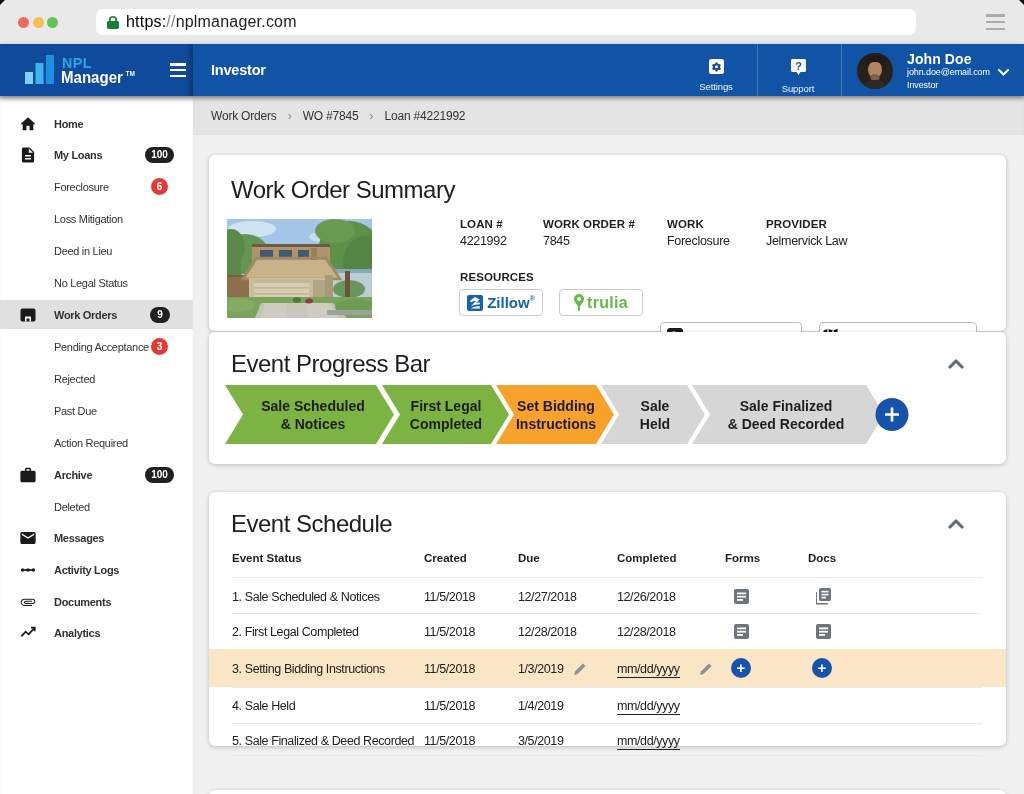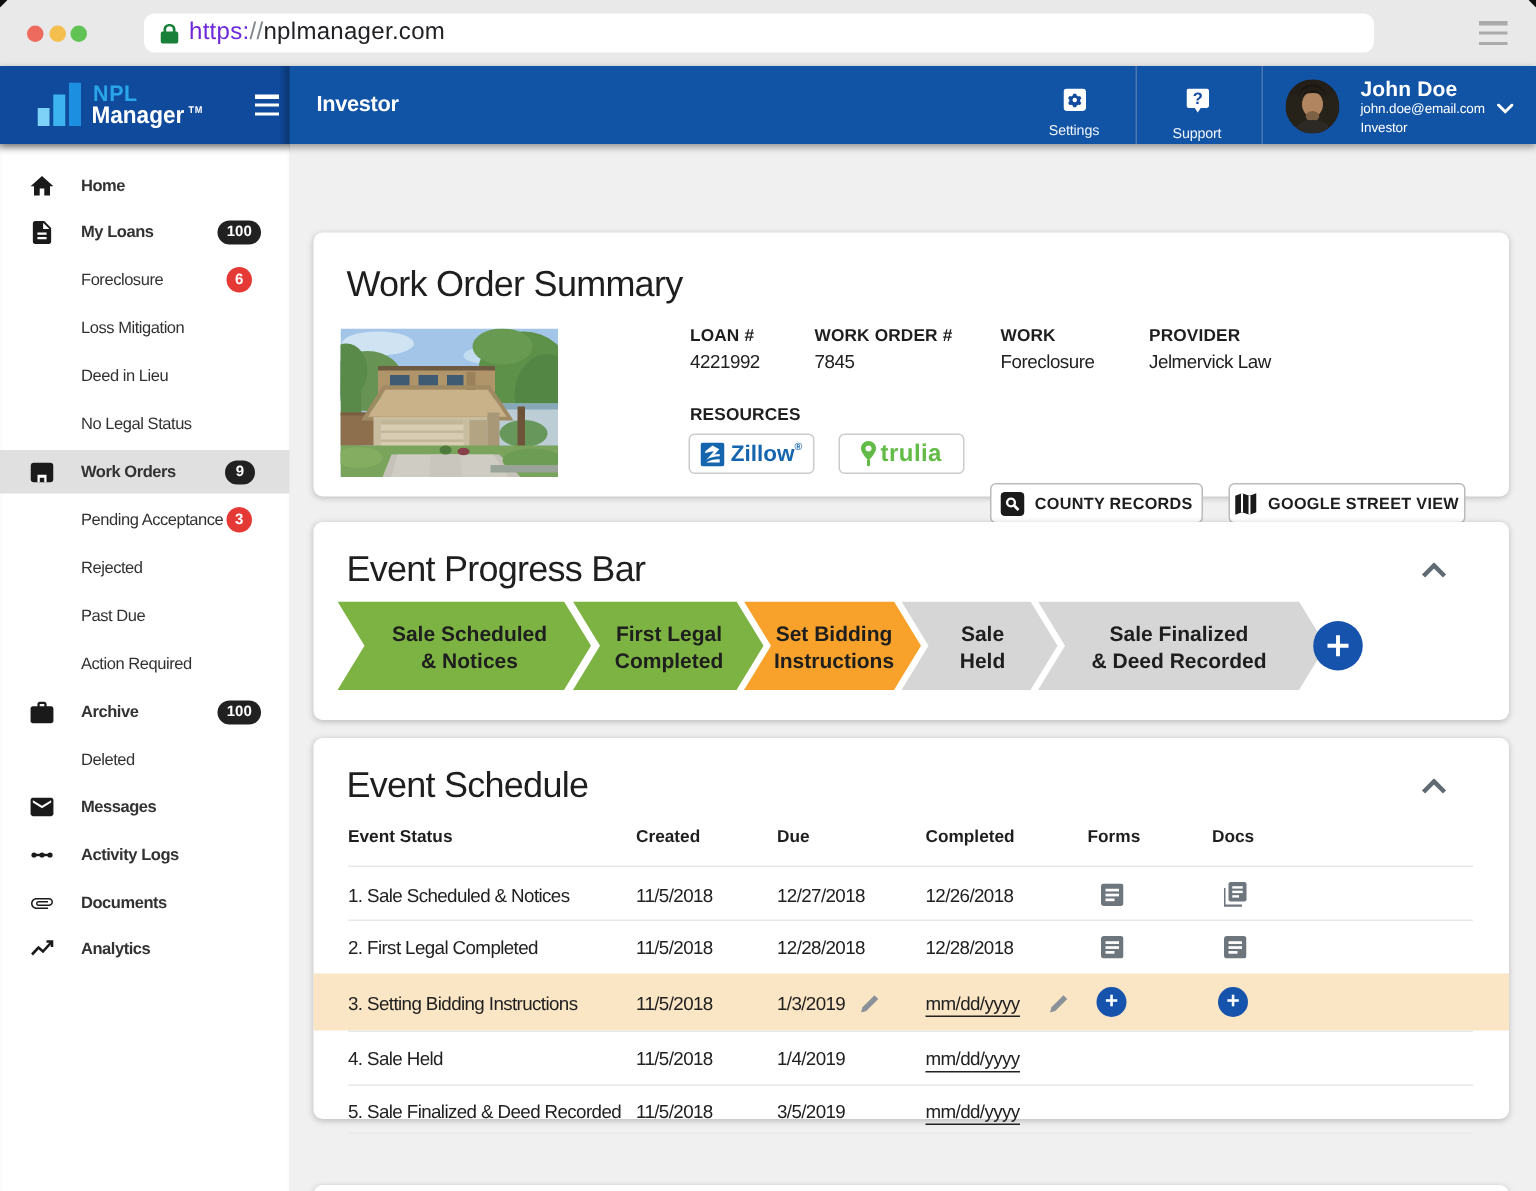--- a/index.html
+++ b/index.html
@@ -54,21 +54,21 @@
 
 #card1 { top:59px; height:176px; }
 #photo { position:absolute; left:18px; top:64px; width:145px; height:99px; }
 .flabel { position:absolute; font-size:11.5px; font-weight:bold; color:#1e1e1e; letter-spacing:0.1px;}
 .fvalue { position:absolute; font-size:12.5px; letter-spacing:-0.3px; color:#212121; }
 .resbtn { position:absolute; background:#fff; border:1px solid #ccc; border-radius:4px; display:flex; align-items:center; justify-content:center; }
 .resbtn.dark { border-color:#bbb;margin-top:33px; }
 .resbtn .bt { font-size:10.8px; font-weight:bold; color:#1e1e1e; letter-spacing:0.2px; margin-left:7px; white-space:nowrap;}
 
 
-#card2 { top:252px; height:132px; }
+#card2 { top:236px; height:132px; }
 
 
 #card3 { top:396px; height:254px; }
 .th { position:absolute; font-size:11.5px; font-weight:bold; color:#1e1e1e; }
 .td { position:absolute; font-size:12.5px; letter-spacing:-0.4px; color:#212121; white-space:nowrap; }
 .rowline { position:absolute; left:23px; width:750px; height:1px; background:#e8e8e8; }
 #hlrow { position:absolute; left:0px; top:157px; width:797px; height:38px; background:#fae5c5; }
 .mmdd { border-bottom:1.5px solid #212121; padding-bottom:1px; }
 .pluscirc { position:absolute; width:20px; height:20px; border-radius:50%; background:#1553ad; color:#fff; text-align:center; line-height:19px; font-size:15px; font-weight:bold;}
 
@@ -79,21 +79,21 @@
 <body>
 
 <div id="chrome">
   <div class="tl" style="left:18px; background:#ed6a5e;"></div>
   <div class="tl" style="left:32.5px; background:#f5bf4f;"></div>
   <div class="tl" style="left:47px; background:#61c354;"></div>
   <div id="urlbar">
     <svg style="margin-left:11px" width="12" height="15" viewBox="0 0 12 15">
         <path fill="#188038" d="M2 6V4.5C2 2.5 3.7 1 6 1s4 1.5 4 3.5V6h0.5c0.8 0 1.5 0.7 1.5 1.5v5c0 0.8-0.7 1.5-1.5 1.5h-9C0.7 14 0 13.3 0 12.5v-5C0 6.7 0.7 6 1.5 6H2zm1.8 0h4.4V4.5c0-1.2-1-2-2.2-2s-2.2 0.8-2.2 2V6z"></path>
       </svg>
-    <span class="txt"><span style="color:#6d28d9">https:</span><span style="color:#80868b">//</span><span style="color:#202124">nplmanager.com</span></span>
+    <span class="txt"><span style="color:#000000">https:</span><span style="color:#80868b">//</span><span style="color:#202124">nplmanager.com</span></span>
   </div>
   <div id="menubars">
       <div></div>
       <div></div>
       <div></div>
     </div>
   <svg class="corner" style="left:0" viewBox="0 0 5 5">
       <path d="M0 0 L5 0 L0 5 Z" fill="#111"></path>
     </svg>
   <svg class="corner" style="right:0" viewBox="0 0 5 5">
@@ -245,20 +245,23 @@
   <div class="nav" style="top:529px">
     <svg class="ic" viewBox="0 0 24 24" fill="none" stroke="#1a1a1a" stroke-width="2.6">
         <path d="M2 17 L8.5 10 L13 14 L22 4"></path>
         <path d="M16.5 4 H22 V9.5" fill="none"></path>
       </svg>
     <span class="t b">Analytics</span>
   </div>
 </div>
 
 <div id="main">
+  <div id="crumbbar">
+    <div id="crumbs">Work Orders <span class="sep">›</span> WO #7845 <span class="sep">›</span> Loan #4221992</div>
+  </div>
 
   <div class="card" id="card1">
     <div class="cardtitle" style="top:21px">Work Order Summary</div>
     <svg id="photo" viewBox="0 0 145 99">
       <rect width="145" height="99" fill="#a3c6e8"></rect>
       <ellipse cx="25" cy="10" rx="24" ry="8" fill="#cfe3f2"></ellipse>
       <ellipse cx="100" cy="18" rx="18" ry="6" fill="#c3dcf0"></ellipse>
       <ellipse cx="18" cy="35" rx="24" ry="20" fill="#679454"></ellipse>
       <ellipse cx="4" cy="28" rx="14" ry="18" fill="#5a8a49"></ellipse>
         <rect x="0" y="36" width="14" height="42" fill="#5a8a49"></rect>

